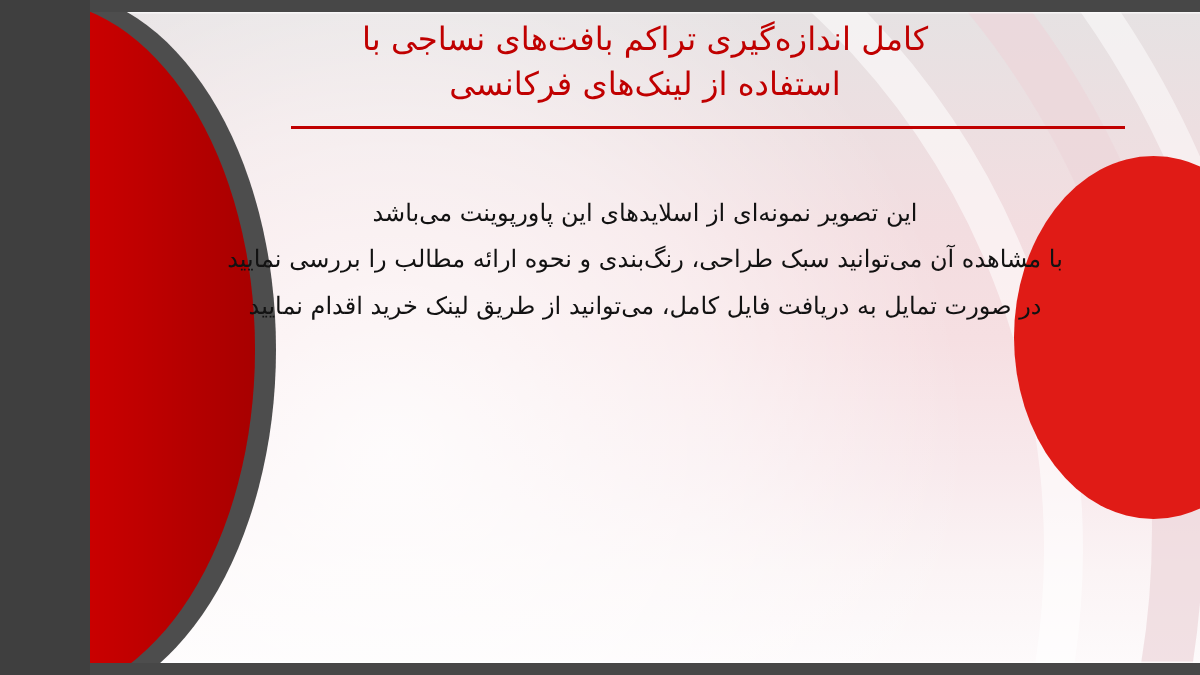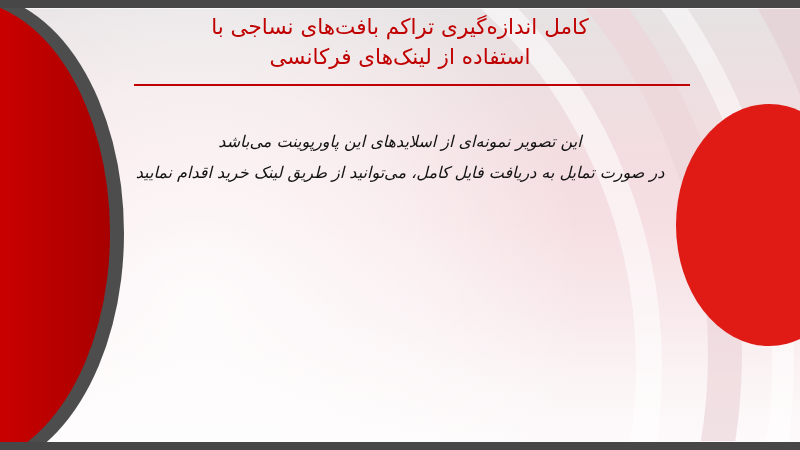--- a/index.html
+++ b/index.html
@@ -2,21 +2,21 @@
 <html lang="fa" dir="rtl"><head>
 <meta charset="utf-8">
 <style>
   html, body {
     margin: 0;
     padding: 0;
     background: #3f3f3f;
   }
   #slide {
     position: relative;
-    width: 800px;
+    width: 740px;
     height: 450px;
     overflow: hidden;
     background: #454545;
     font-family: "DejaVu Sans", "Liberation Sans", sans-serif;
   }
 
   
   .frame-band {
     position: absolute;
     inset: 0;
@@ -142,21 +142,20 @@
 
   
   .body-block {
     position: absolute;
     left: 0;
     right: 0;
     top: 118px;
     text-align: center;
     padding: 0 24px;
     box-sizing: border-box;
-    font-style: italic;
   }
   .body-line {
     color: #121212;
     font-size: 16px;
     line-height: 31px;
     white-space: nowrap;
   }
 
   
   .edge-hi-top {
@@ -206,17 +205,18 @@
     <div class="left-oval-shadow"></div>
 
     <div class="title-block">
       <div class="title-line">کامل اندازه‌گیری تراکم بافت‌های نساجی با</div>
       <div class="title-line">استفاده از لینک‌های فرکانسی</div>
     </div>
     <div class="title-rule"></div>
 
     <div class="body-block">
       <div class="body-line">این تصویر نمونه‌ای از اسلایدهای این پاورپوینت می‌باشد</div>
+      <div class="body-line">با مشاهده آن می‌توانید سبک طراحی، رنگ‌بندی و نحوه ارائه مطالب را بررسی نمایید</div>
       <div class="body-line">در صورت تمایل به دریافت فایل کامل، می‌توانید از طریق لینک خرید اقدام نمایید</div>
     </div>
 
   </div>
 </div>
 
 </body></html>

